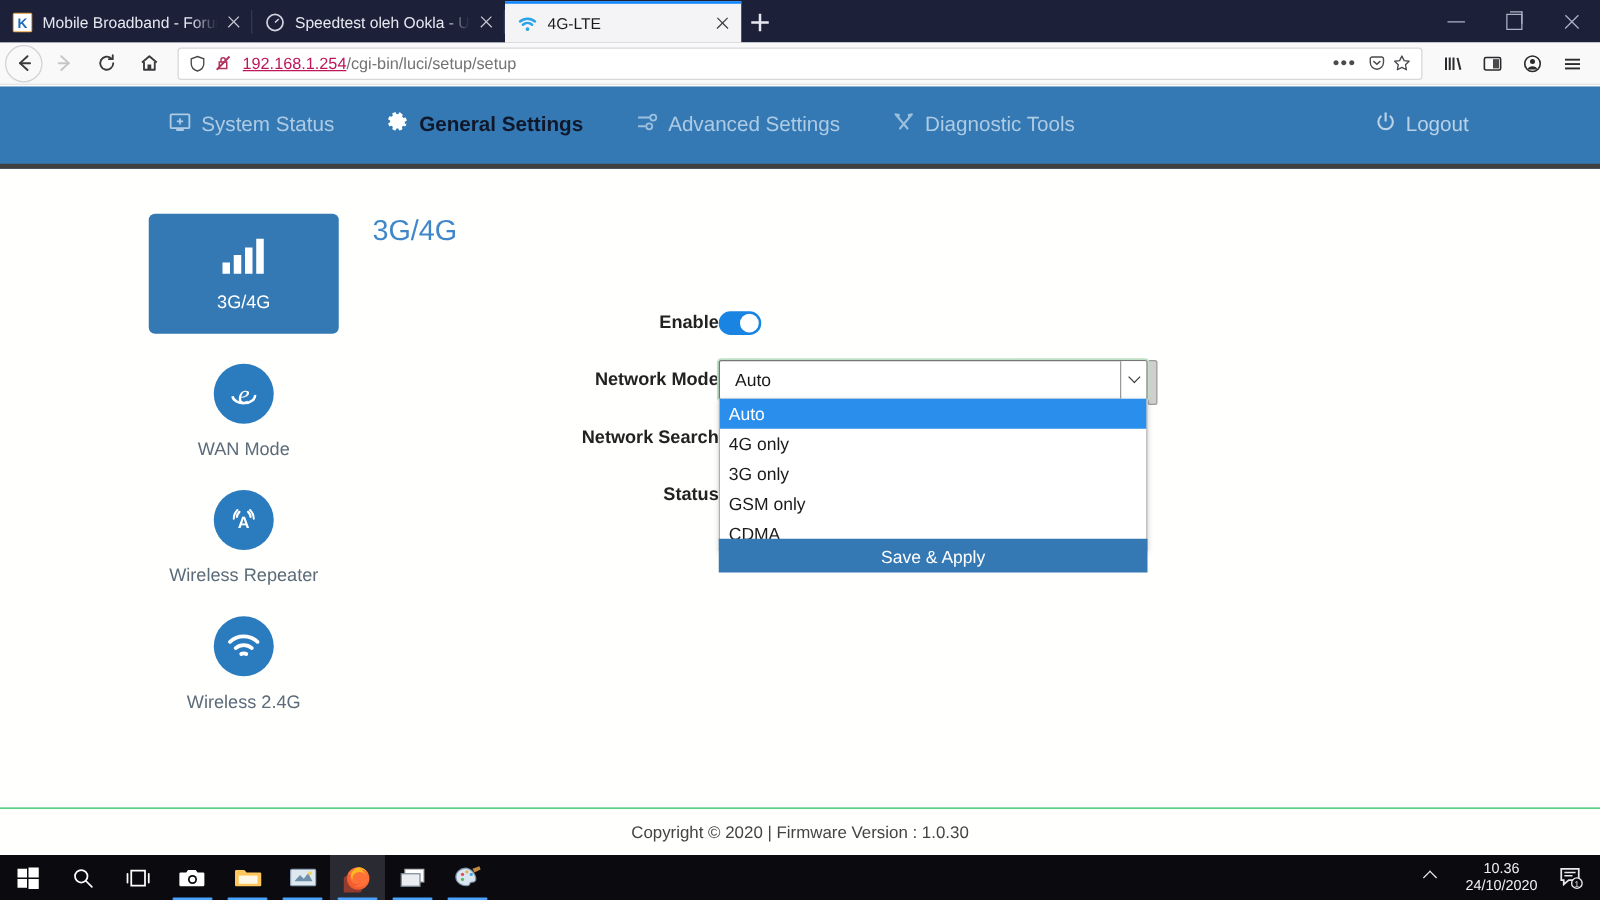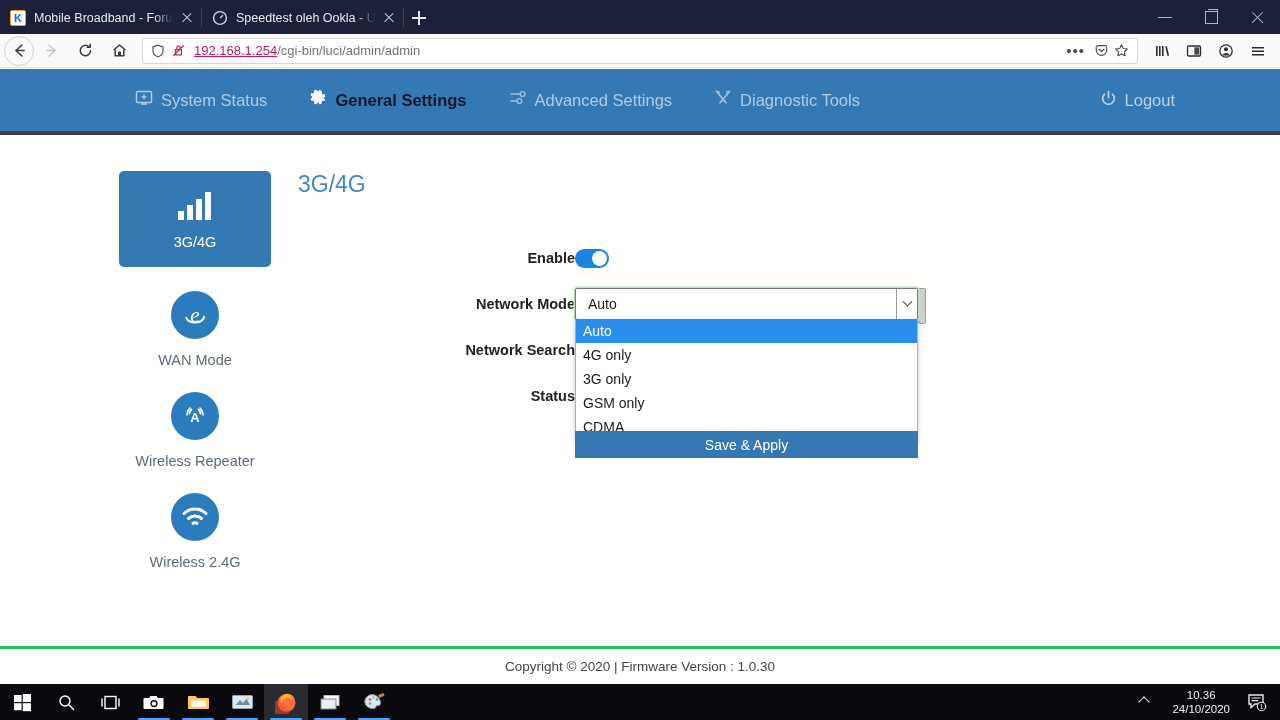--- a/index.html
+++ b/index.html
@@ -184,21 +184,21 @@
 
   .savebtn {
     position: absolute; left: 0; top: 143px; width: 343px; height: 27px;
     background: #3479b4; color: #fff; font-size: 14px;
     display: flex; align-items: center; justify-content: center; z-index: 41;
   }
 
   .footer {
     position: absolute; left: 0; bottom: 0; width: 1280px; height: 38px;
     background: #fffffd; display: flex; align-items: center; justify-content: center;
-    font-size: 13.5px; color: #444; border-top: 3px solid #22c55e;
+    font-size: 13.5px; color: #444; border-top: 1px solid #22c55e;
   }
 
   
   .taskbar {
     position: absolute; left: 0; top: 684px; width: 1280px; height: 36px;
     background: #0b0b0f; display: flex; align-items: center;
   }
   .tbicon { width: 44px; height: 36px; display: flex; align-items: center; justify-content: center; position: relative; }
   .tbicon.running::after {
     content:""; position:absolute; bottom:0; left:6px; right:6px; height:2.5px; background:#4aa3ff; border-radius:2px;
@@ -231,20 +231,31 @@
       <span class="favicon">
         <svg width="16" height="16" viewBox="0 0 16 16">
             <circle cx="8" cy="8" r="6.4" fill="none" stroke="#cfd3e0" stroke-width="1.4"></circle>
             <path d="M8 8 L11 5.2" stroke="#cfd3e0" stroke-width="1.3" fill="none"></path>
           </svg>
       </span>
       <span class="title">Speedtest oleh Ookla - Uji Kece</span>
       <span class="tabclose"></span>
     </div>
 
+    <div class="tab active">
+      <span class="favicon">
+        <svg width="16" height="16" viewBox="0 0 16 16">
+          <path d="M2 6.2a9 9 0 0 1 12 0" stroke="#2aa3e8" stroke-width="2" fill="none" stroke-linecap="round"></path>
+          <path d="M4.3 8.8a5.6 5.6 0 0 1 7.4 0" stroke="#2aa3e8" stroke-width="2" fill="none" stroke-linecap="round"></path>
+          <circle cx="8" cy="12.2" r="1.5" fill="#2aa3e8"></circle>
+        </svg>
+      </span>
+      <span class="title">4G-LTE</span>
+      <span class="tabclose"></span>
+    </div>
 
     <div class="newtab"></div>
 
     <div class="wincontrols">
       <div class="wc-min"></div>
       <div class="wc-max"></div>
       <div class="wc-close"></div>
     </div>
   </div>
 
@@ -281,21 +292,21 @@
             <path d="M7 1.2 L12 3 V7 c0 3-2.4 5-5 5.8C4.4 12 2 10 2 7 V3 Z" stroke="#4a4a4f" stroke-width="1.1" fill="none"></path>
           </svg>
       </span>
       <span class="lockbroken">
         <svg width="15" height="15" viewBox="0 0 15 15">
           <path d="M4.4 6.6 h6 v5.2 h-6 z" fill="none" stroke="#b0305f" stroke-width="1.2"></path>
           <path d="M5.8 6.6 V4.9 a1.7 1.7 0 0 1 3.4 0" fill="none" stroke="#b0305f" stroke-width="1.2"></path>
           <path d="M12.6 2.2 L2.4 12.8" stroke="#b0305f" stroke-width="1.5"></path>
         </svg>
       </span>
-      <span class="urltext"><span class="host">192.168.1.254</span><span class="path">/cgi-bin/luci/admin/admin</span></span>
+      <span class="urltext"><span class="host">192.168.1.254</span><span class="path">/cgi-bin/luci/setup/setup</span></span>
       <span class="dots">•••</span>
       <span class="pocket">
         <svg width="15" height="15" viewBox="0 0 15 15">
             <path d="M2.2 4.2 a1.6 1.6 0 0 1 1.6-1.6 h7.4 a1.6 1.6 0 0 1 1.6 1.6 v2.6 c0 3.3-2.5 5.6-5.3 5.6 S2.2 10.1 2.2 6.8 Z" fill="none" stroke="#4a4a4f" stroke-width="1.1"></path>
             <path d="M5.1 6.2 L7.5 8.4 L9.9 6.2" fill="none" stroke="#4a4a4f" stroke-width="1.3" stroke-linecap="round"></path>
           </svg>
       </span>
       <span class="star">
         <svg width="15" height="15" viewBox="0 0 15 15">
             <path d="M7.5 1.8 L9.3 5.5 L13.3 6 L10.4 8.8 L11.1 12.8 L7.5 10.9 L3.9 12.8 L4.6 8.8 L1.7 6 L5.7 5.5 Z" fill="none" stroke="#4a4a4f" stroke-width="1.1" stroke-linejoin="round"></path>

